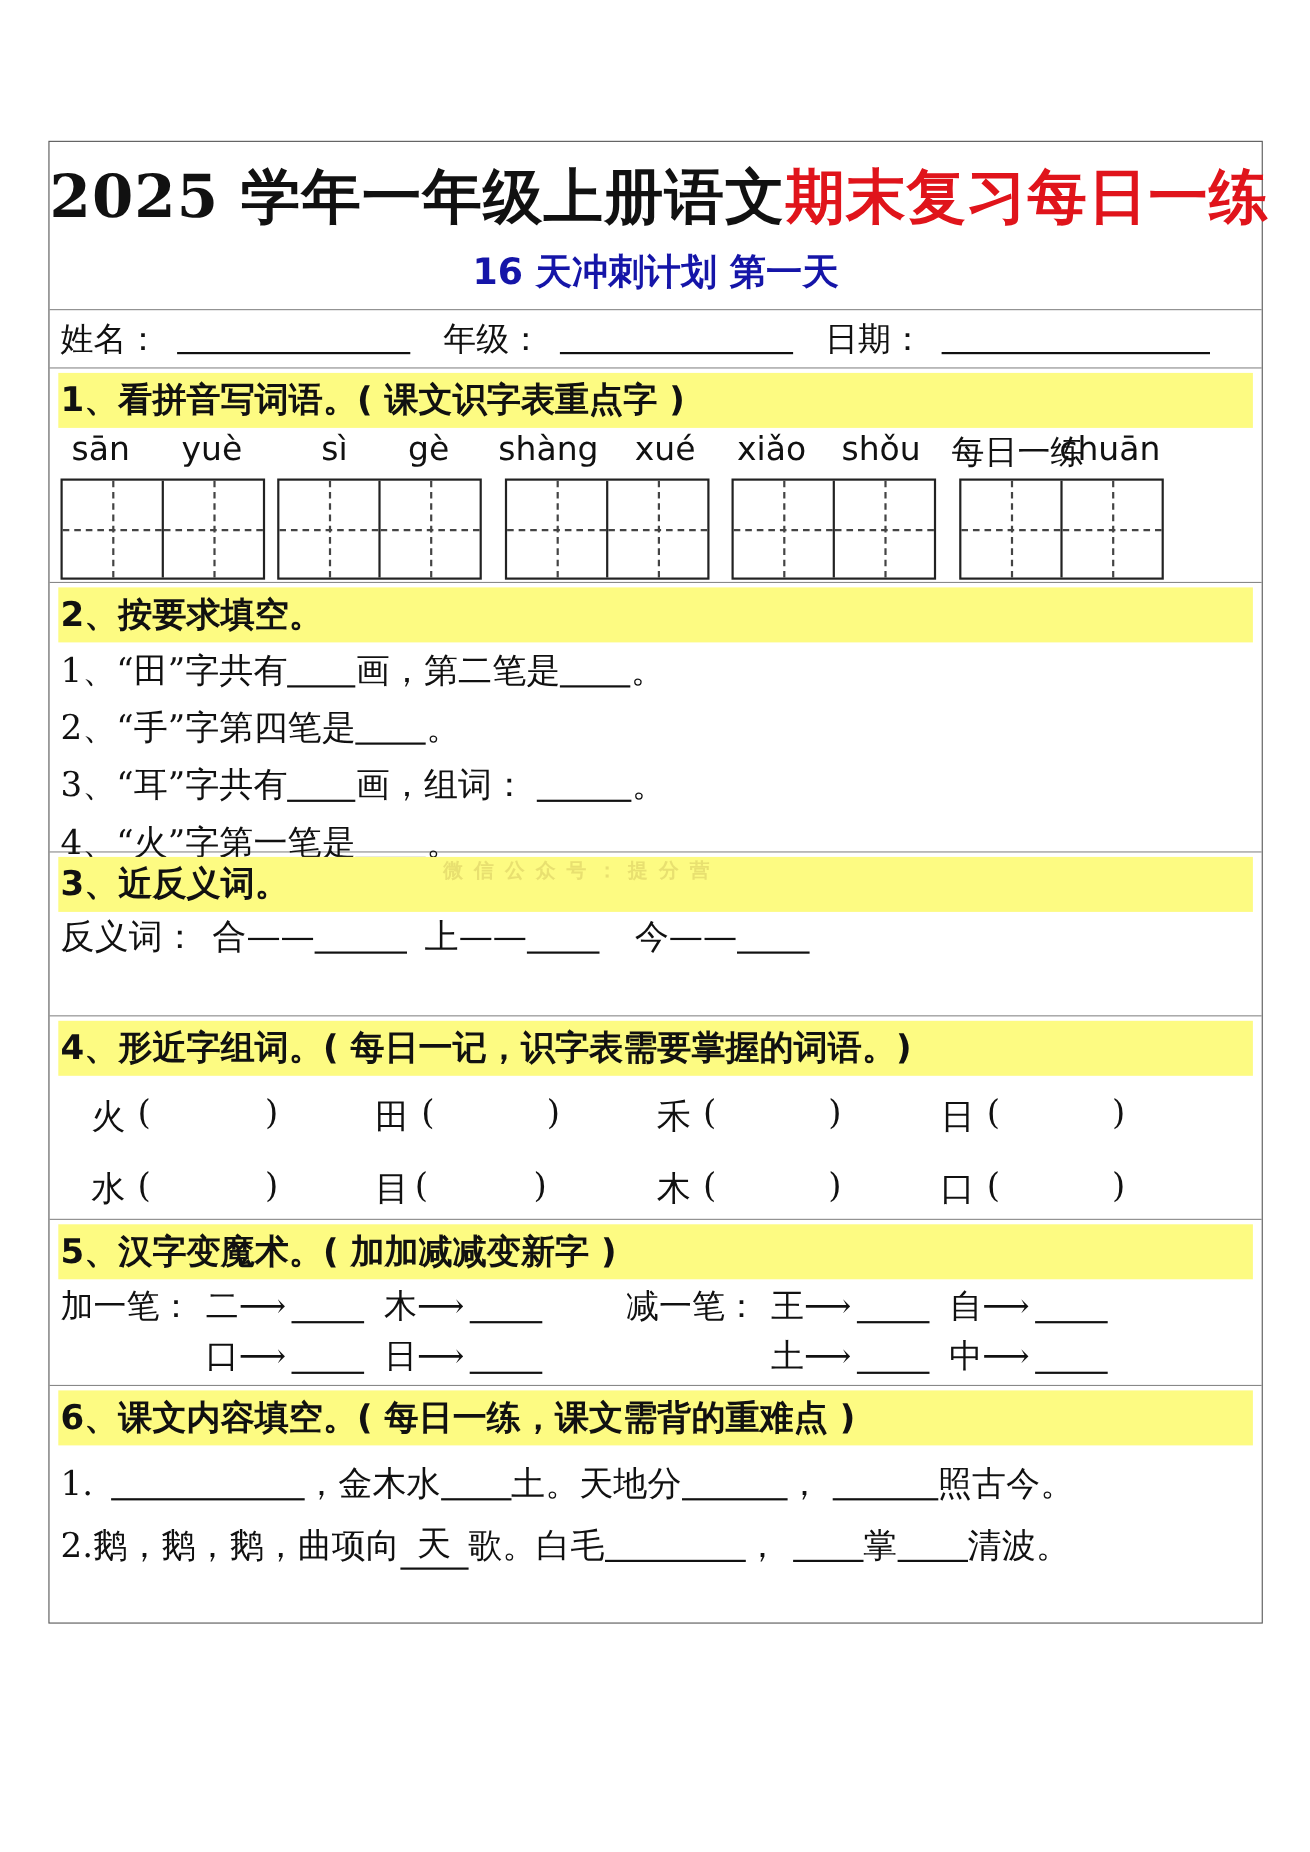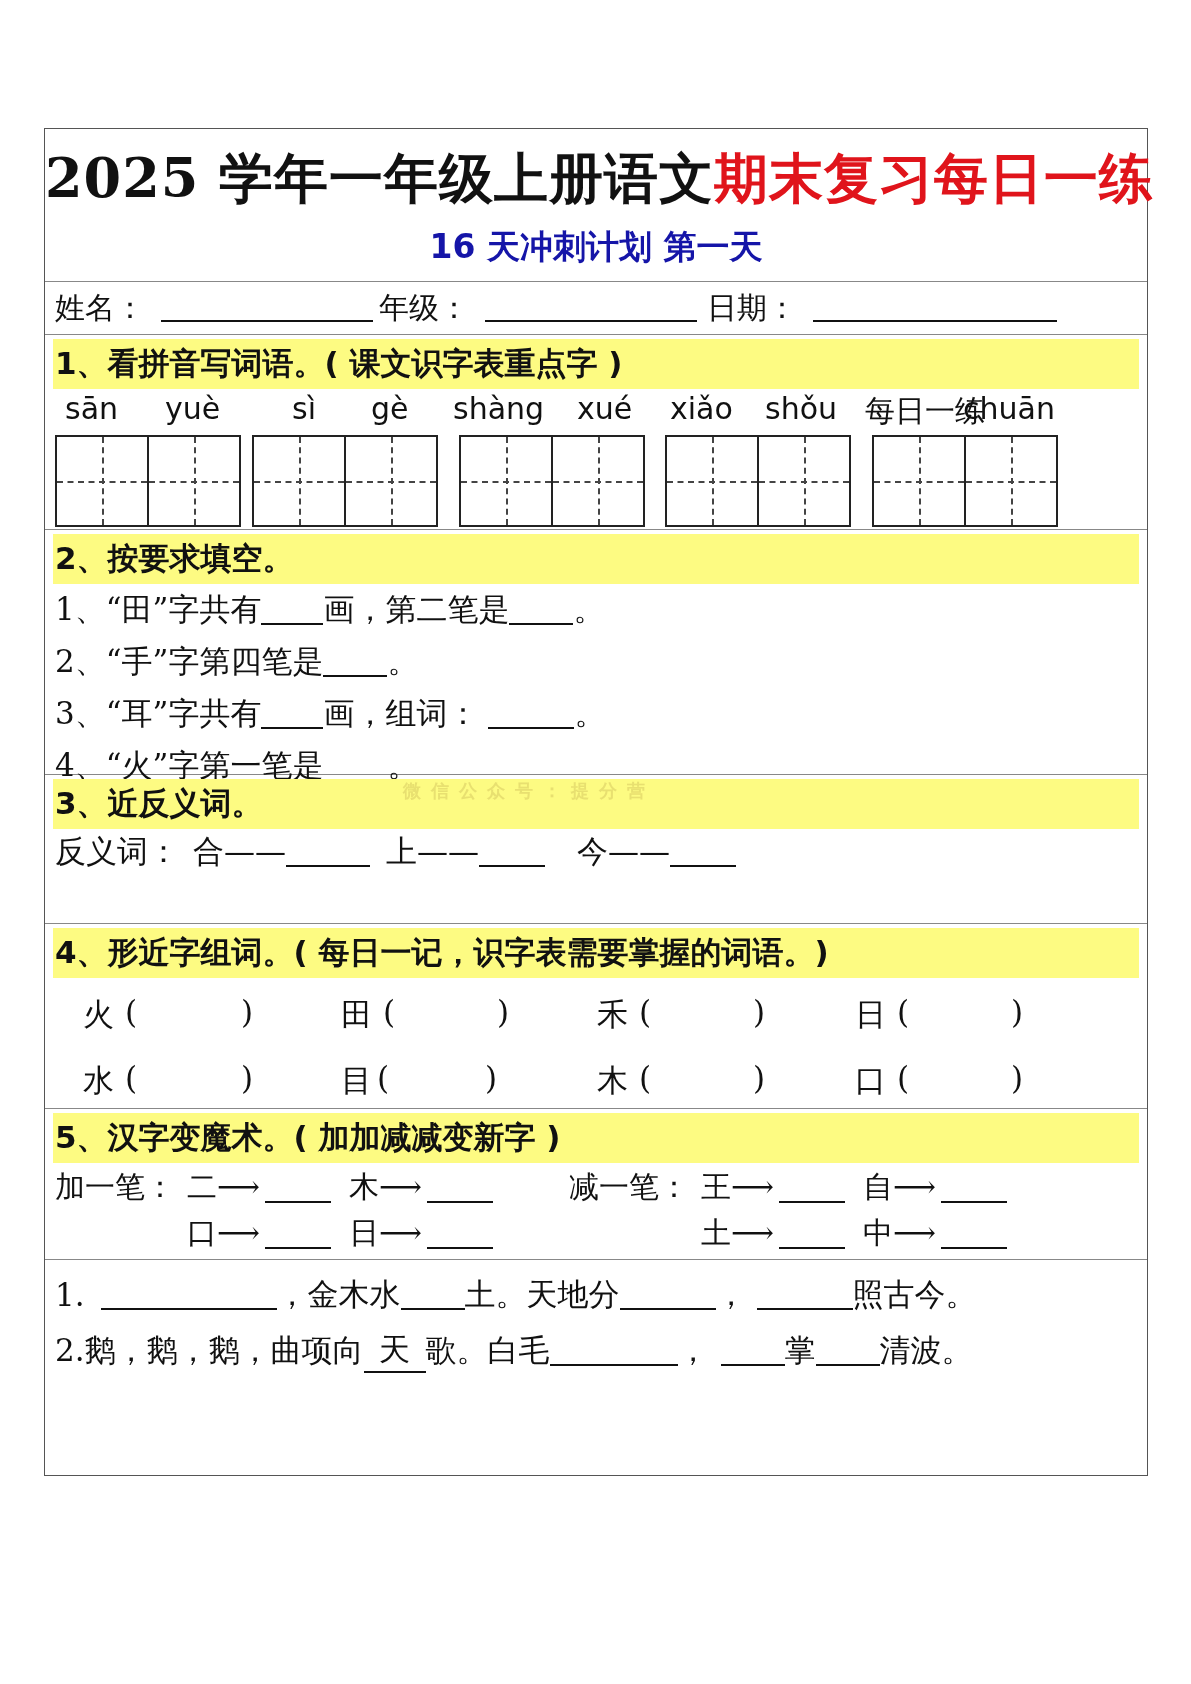--- a/index.html
+++ b/index.html
@@ -39,25 +39,25 @@
       <span class="black">2025 学年一年级上册语文</span><span class="red">期末复习每日一练</span>
     </div>
     <div class="sub-title">16 天冲刺计划  第一天</div>
   </div>
 
   <div class="info-row">
     <div class="info-item">
       <span>姓名：</span>
       <span class="info-line" style="width:212px"></span>
     </div>
-    <div class="info-item" style="margin-left:6px">
+    <div class="info-item" style="margin-left:30px">
       <span>年级：</span>
       <span class="info-line" style="width:212px"></span>
     </div>
-    <div class="info-item" style="margin-left:10px">
+    <div class="info-item" style="margin-left:29px">
       <span>日期：</span>
       <span class="info-line" style="width:244px"></span>
     </div>
   </div>
 
   <div class="section" style="height:190px">
     <div class="sec-header">1、看拼音写词语。( 课文识字表重点字 )</div>
     <div style="position:relative;height:44px;font-family:'DejaVu Sans',sans-serif;font-size:30px">
       <span class="abs" style="left:20px;top:2px">sān</span>
       <span class="abs" style="left:120px;top:2px">yuè</span>
@@ -189,20 +189,21 @@
       <span class="abs" style="left:304px;top:50px">日⟶</span>
       <span class="abs blank" style="left:382px;top:56px;width:66px"></span>
       <span class="abs" style="left:656px;top:50px">土⟶</span>
       <span class="abs blank" style="left:734px;top:56px;width:66px"></span>
       <span class="abs" style="left:818px;top:50px">中⟶</span>
       <span class="abs blank" style="left:896px;top:56px;width:66px"></span>
     </div>
   </div>
 
   <div class="section" style="height:170px">
+    <div class="sec-header">6、课文内容填空。( 每日一练，课文需背的重难点 )</div>
     <div class="line" style="height:58px;margin-top:6px">
       <span>1.</span>
       <span class="blank" style="width:176px;margin-left:16px"></span>
       <span>，金木水</span>
       <span class="blank" style="width:64px"></span>
       <span>土。天地分</span>
       <span class="blank" style="width:96px"></span>
       <span>，</span>
       <span class="blank" style="width:96px;margin-left:10px"></span>
       <span>照古今。</span>

